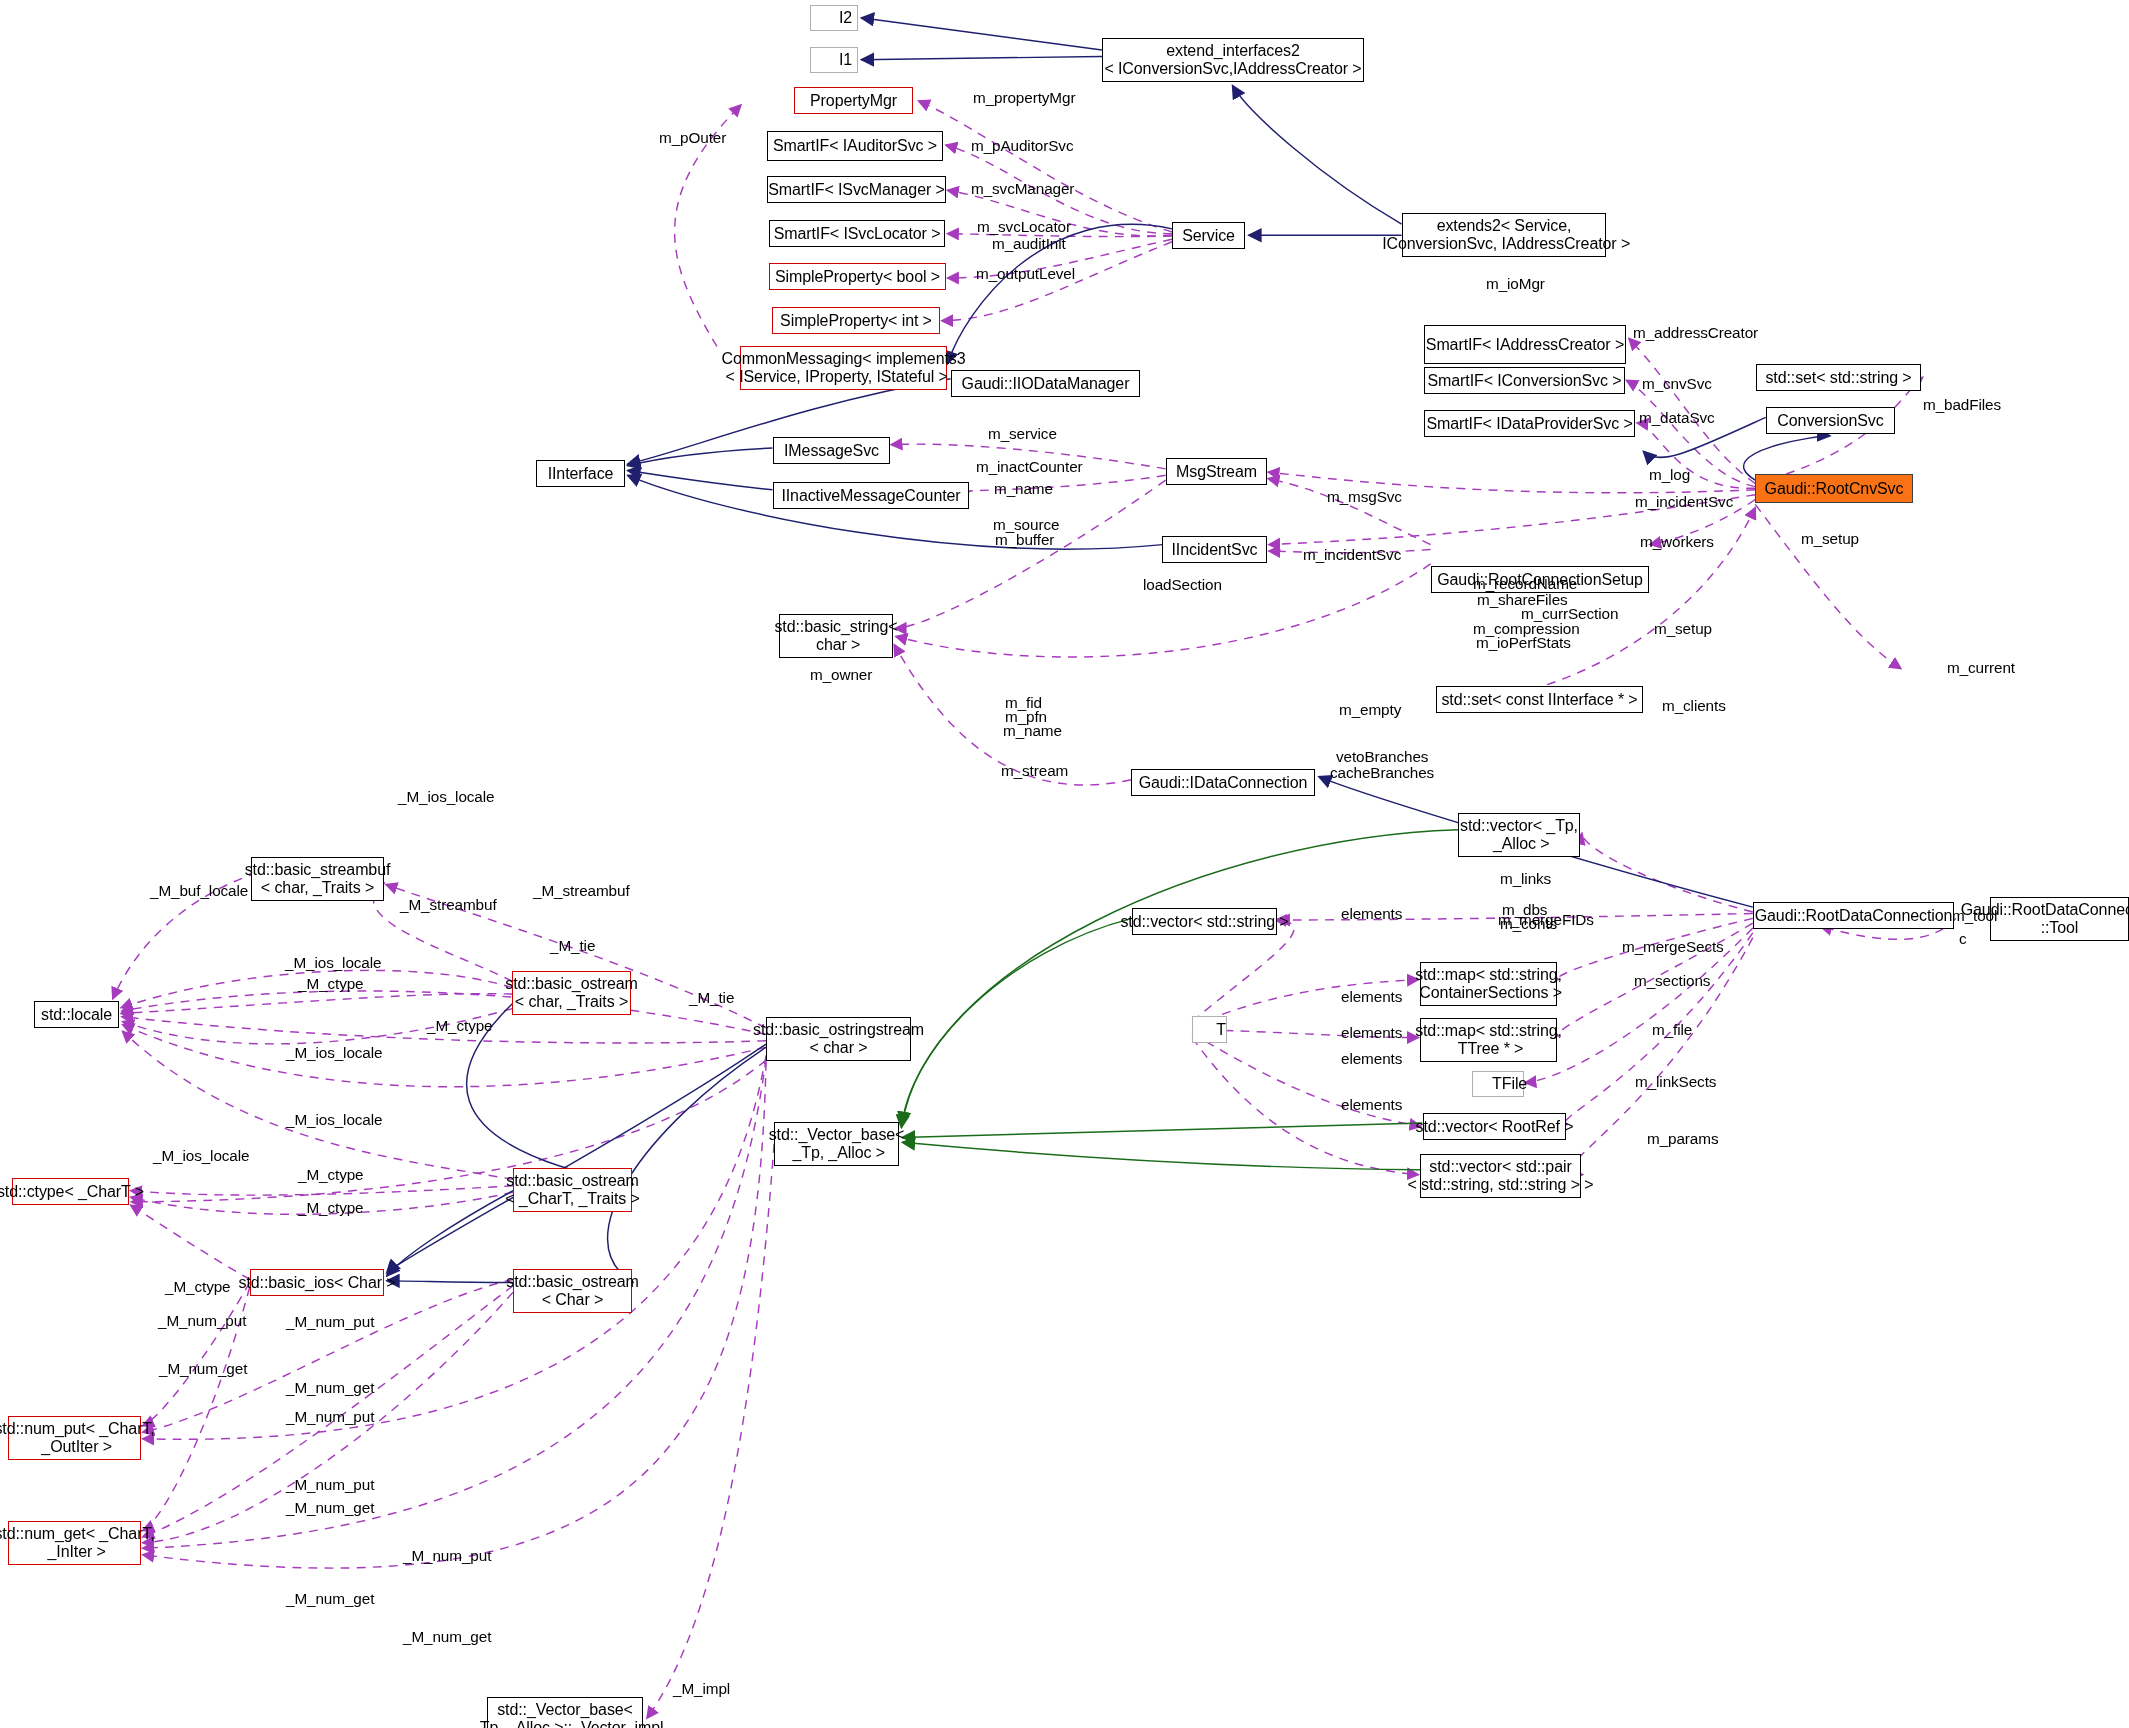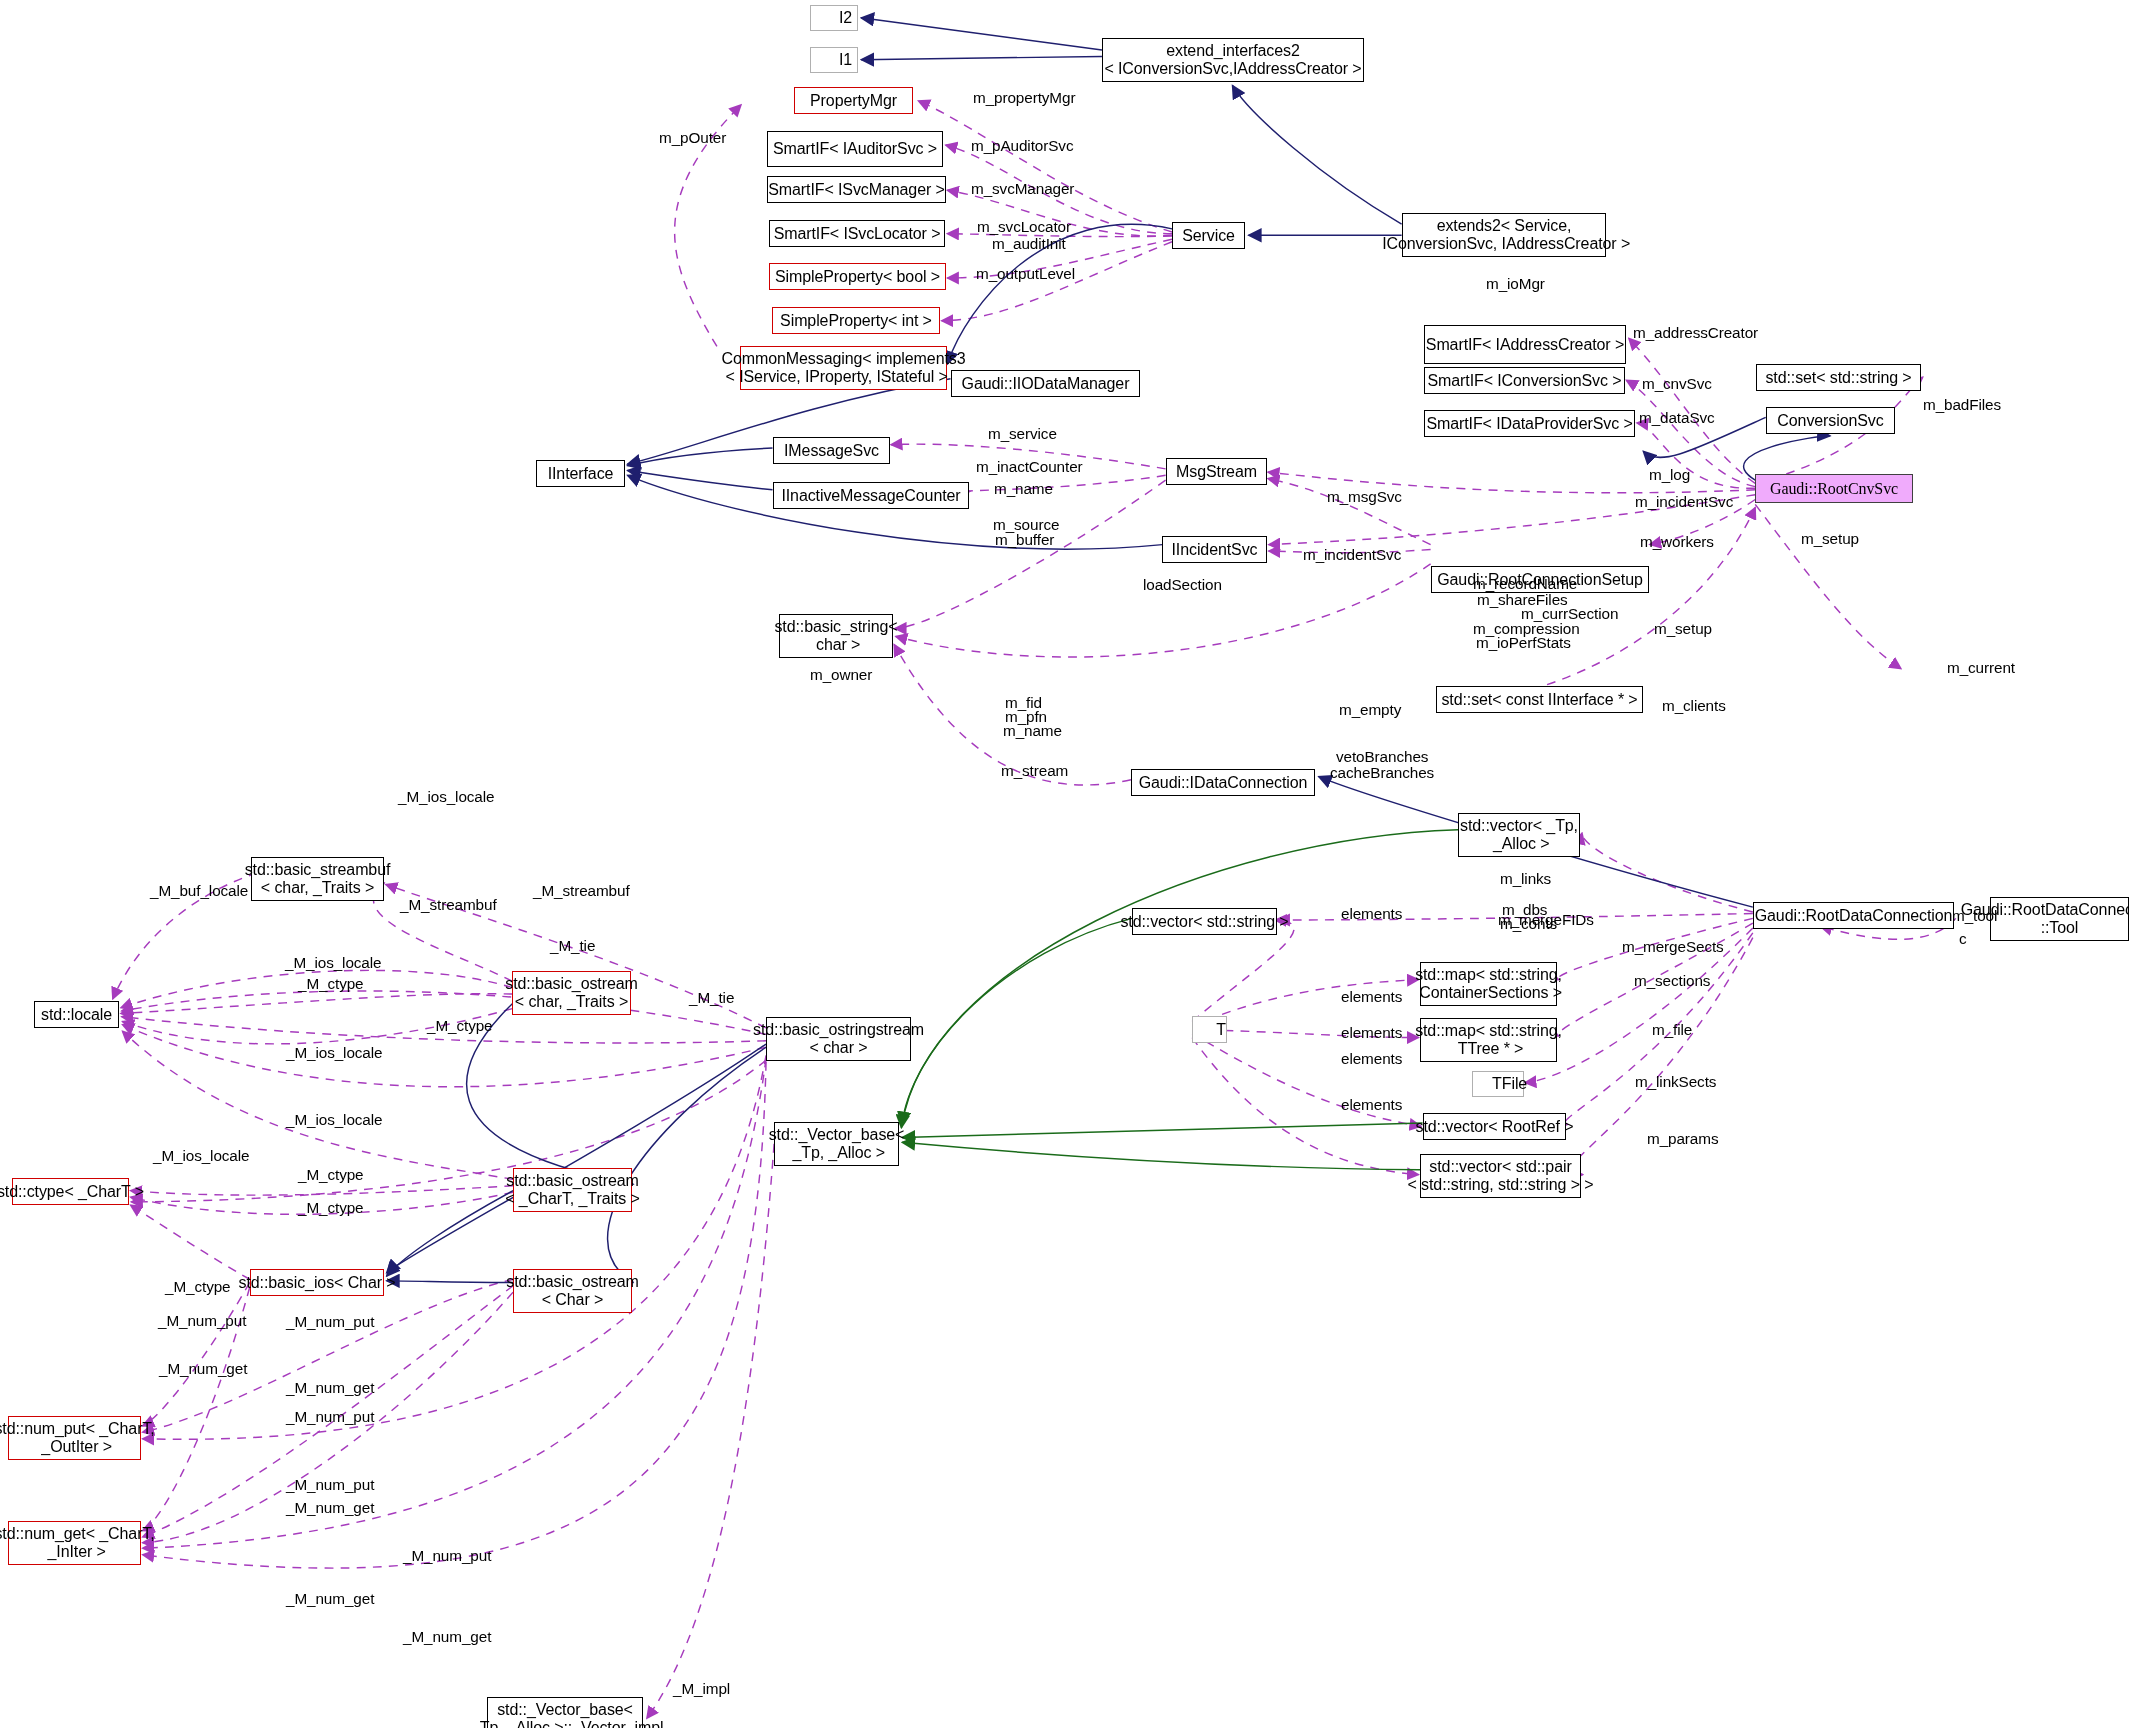--- a/index.html
+++ b/index.html
@@ -22,21 +22,21 @@
     display:flex;
     align-items:center;
     justify-content:center;
     text-align:center;
     white-space:pre;
     letter-spacing:-0.1px;
     padding:0.8px 4.8px;
   }
   .node.red{border-color:#d00000;}
   .node.grey{border-color:#b0b0b0;padding-left:28px;}
-  .node.filled{background:#f0abfc;border-color:#404040;font-family:Liberation Serif, serif;}
+  .node.filled{background:#f97316;border-color:#404040;}
   .edgelabel{
     position:absolute;
     font-size:15.3px;
     color:#000000;
     white-space:pre;
     line-height:1.2;
     text-align:center;
     letter-spacing:-0.1px;
     pointer-events:none;
   }
@@ -143,21 +143,21 @@
       <path d="M1405,1140 C1250,1180 1130,1300 1119,1400"></path>
       <path d="M1766,1394 C1500,1400 1250,1410 1120,1412"></path>
       <path d="M1763,1452 C1500,1450 1250,1430 1120,1418"></path>
     </g>
   </svg>
 <div class="node grey" style="left: 810px; top: 4.8px; width: 48px; height: 26px;">I2</div>
     <div class="node grey" style="left: 810px; top: 47px; width: 48px; height: 26px;">I1</div>
     <div class="node" style="left: 1102px; top: 38px; width: 262px; height: 44px;">extend_interfaces2
 &lt; IConversionSvc,IAddressCreator &gt;</div>
     <div class="node red" style="left: 794px; top: 87px; width: 119px; height: 27px;">PropertyMgr</div>
-    <div class="node" style="left: 767px; top: 131px; width: 176px; height: 36px;">SmartIF&lt; IAuditorSvc &gt;</div>
+    <div class="node" style="left: 767px; top: 131px; width: 176px; height: 30px;">SmartIF&lt; IAuditorSvc &gt;</div>
     <div class="node" style="left: 767px; top: 176px; width: 179px; height: 27px;">SmartIF&lt; ISvcManager &gt;</div>
     <div class="node" style="left: 769px; top: 220px; width: 176px; height: 27px;">SmartIF&lt; ISvcLocator &gt;</div>
     <div class="node red" style="left: 769px; top: 263px; width: 177px; height: 27px;">SimpleProperty&lt; bool &gt;</div>
     <div class="node red" style="left: 772px; top: 307px; width: 168px; height: 27px;">SimpleProperty&lt; int &gt;</div>
     <div class="node red" style="left: 740px; top: 346px; width: 207px; height: 44px;">CommonMessaging&lt; implements3
 &lt; IService, IProperty, IStateful &gt; &gt;</div>
     <div class="node" style="left: 1172px; top: 222px; width: 73px; height: 27px;">Service</div>
     <div class="node" style="left: 1402px; top: 213px; width: 204px; height: 44px;">extends2&lt; Service,
  IConversionSvc, IAddressCreator &gt;</div>
     <div class="node" style="left: 951px; top: 370px; width: 189px; height: 27px;">Gaudi::IIODataManager</div>

